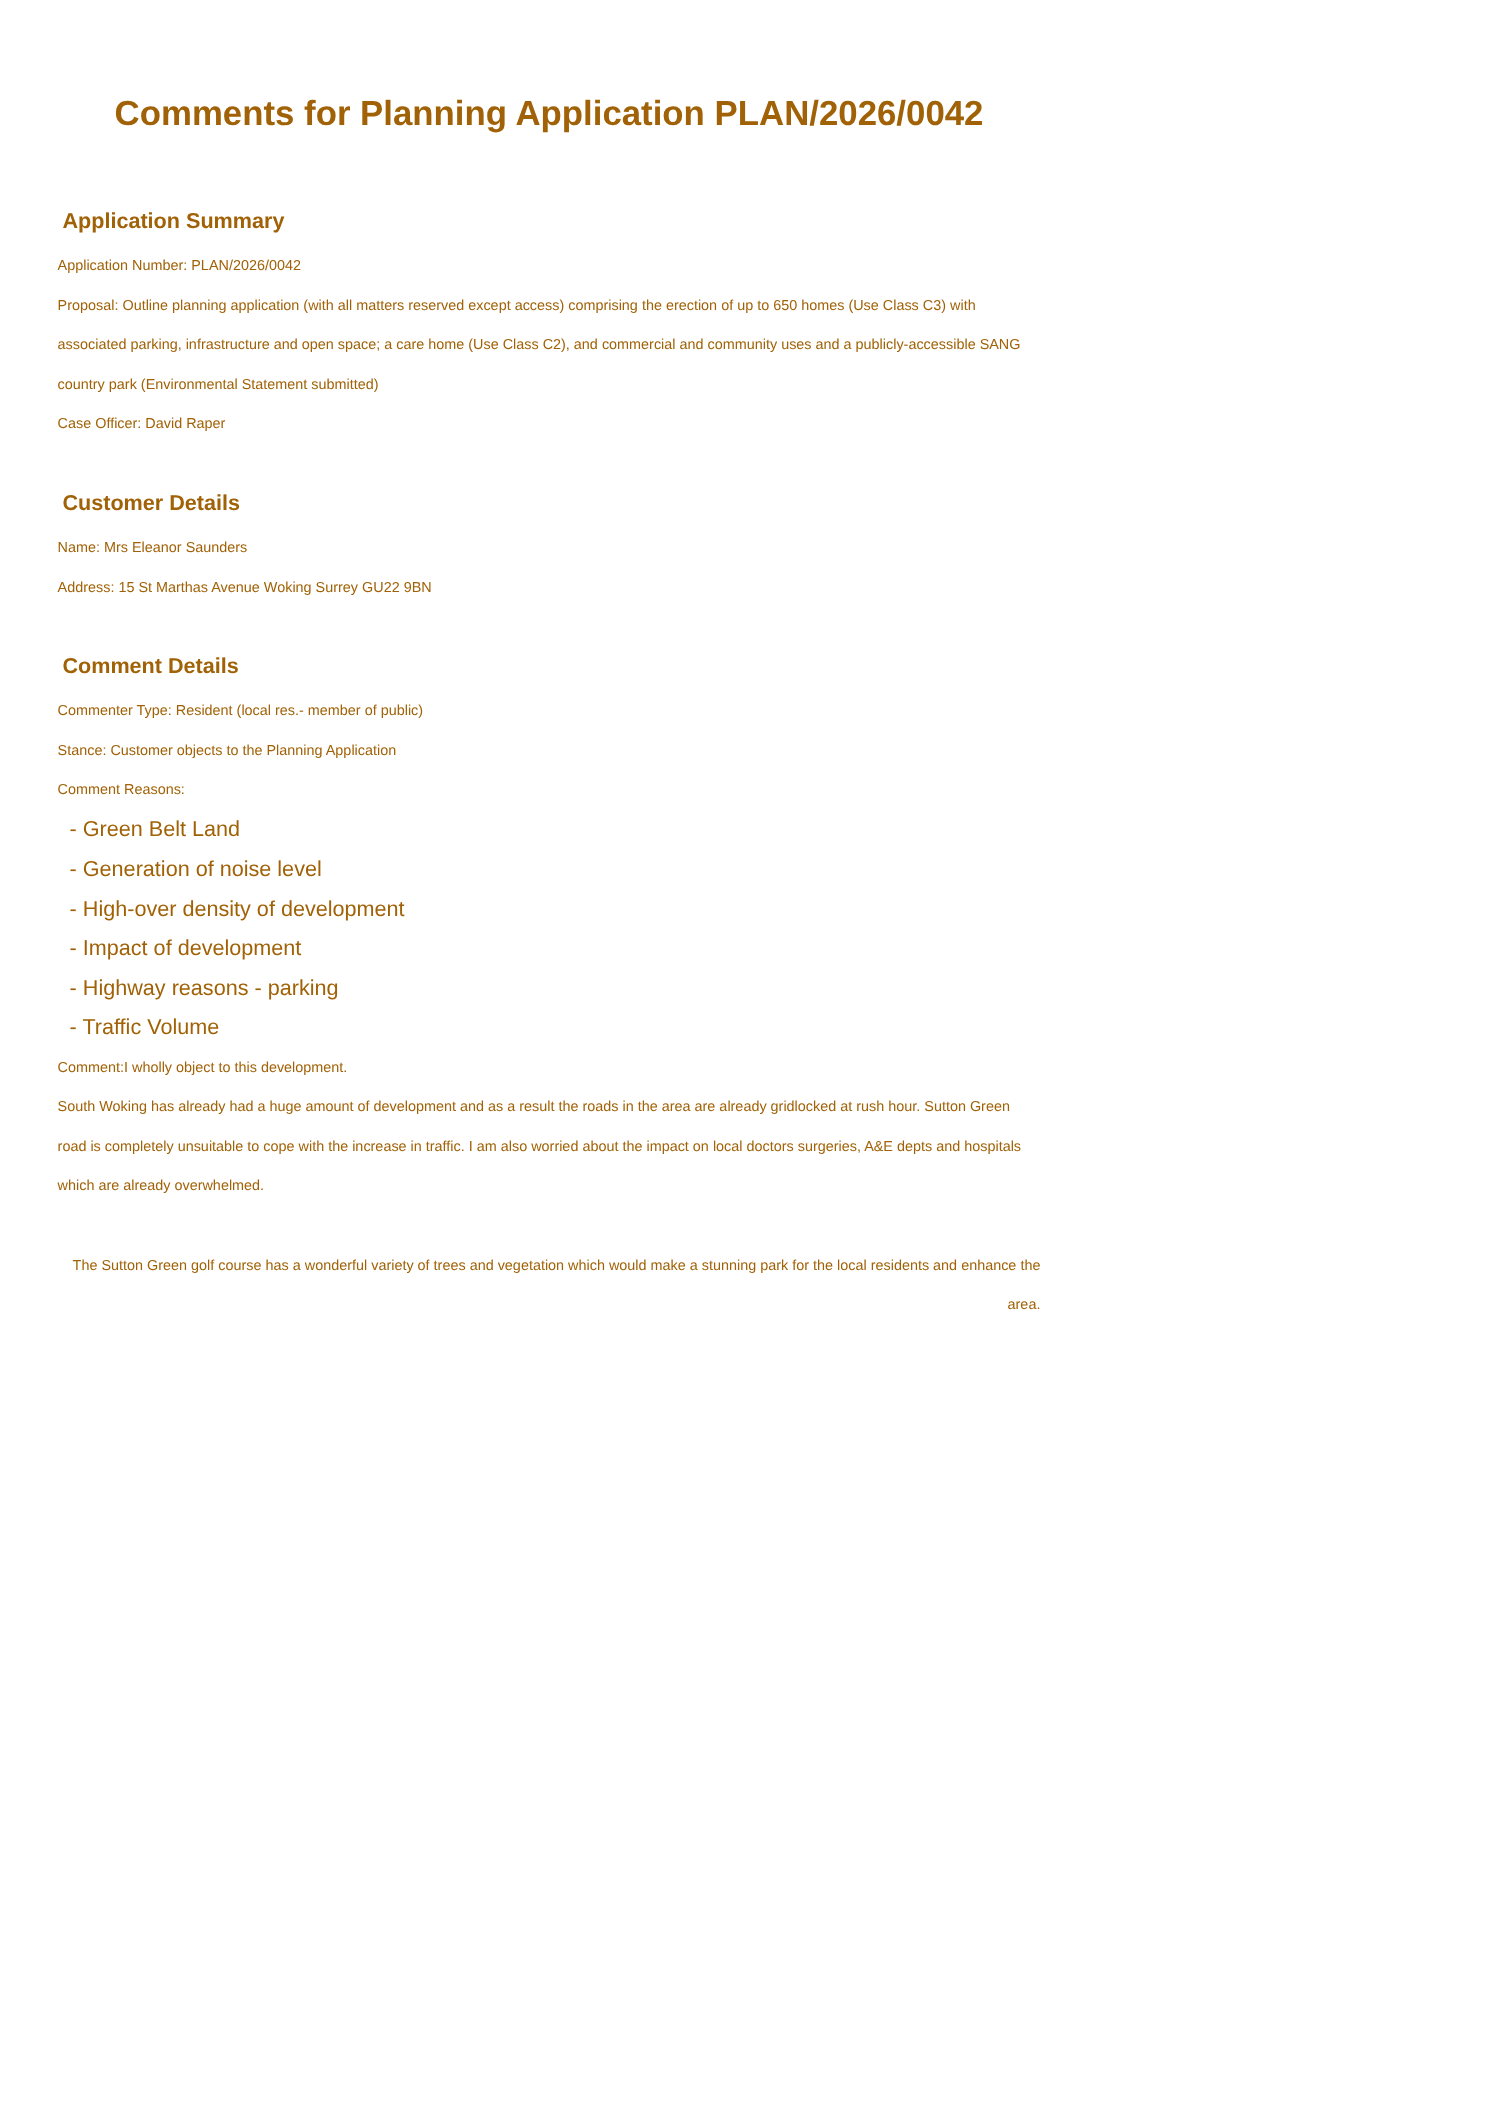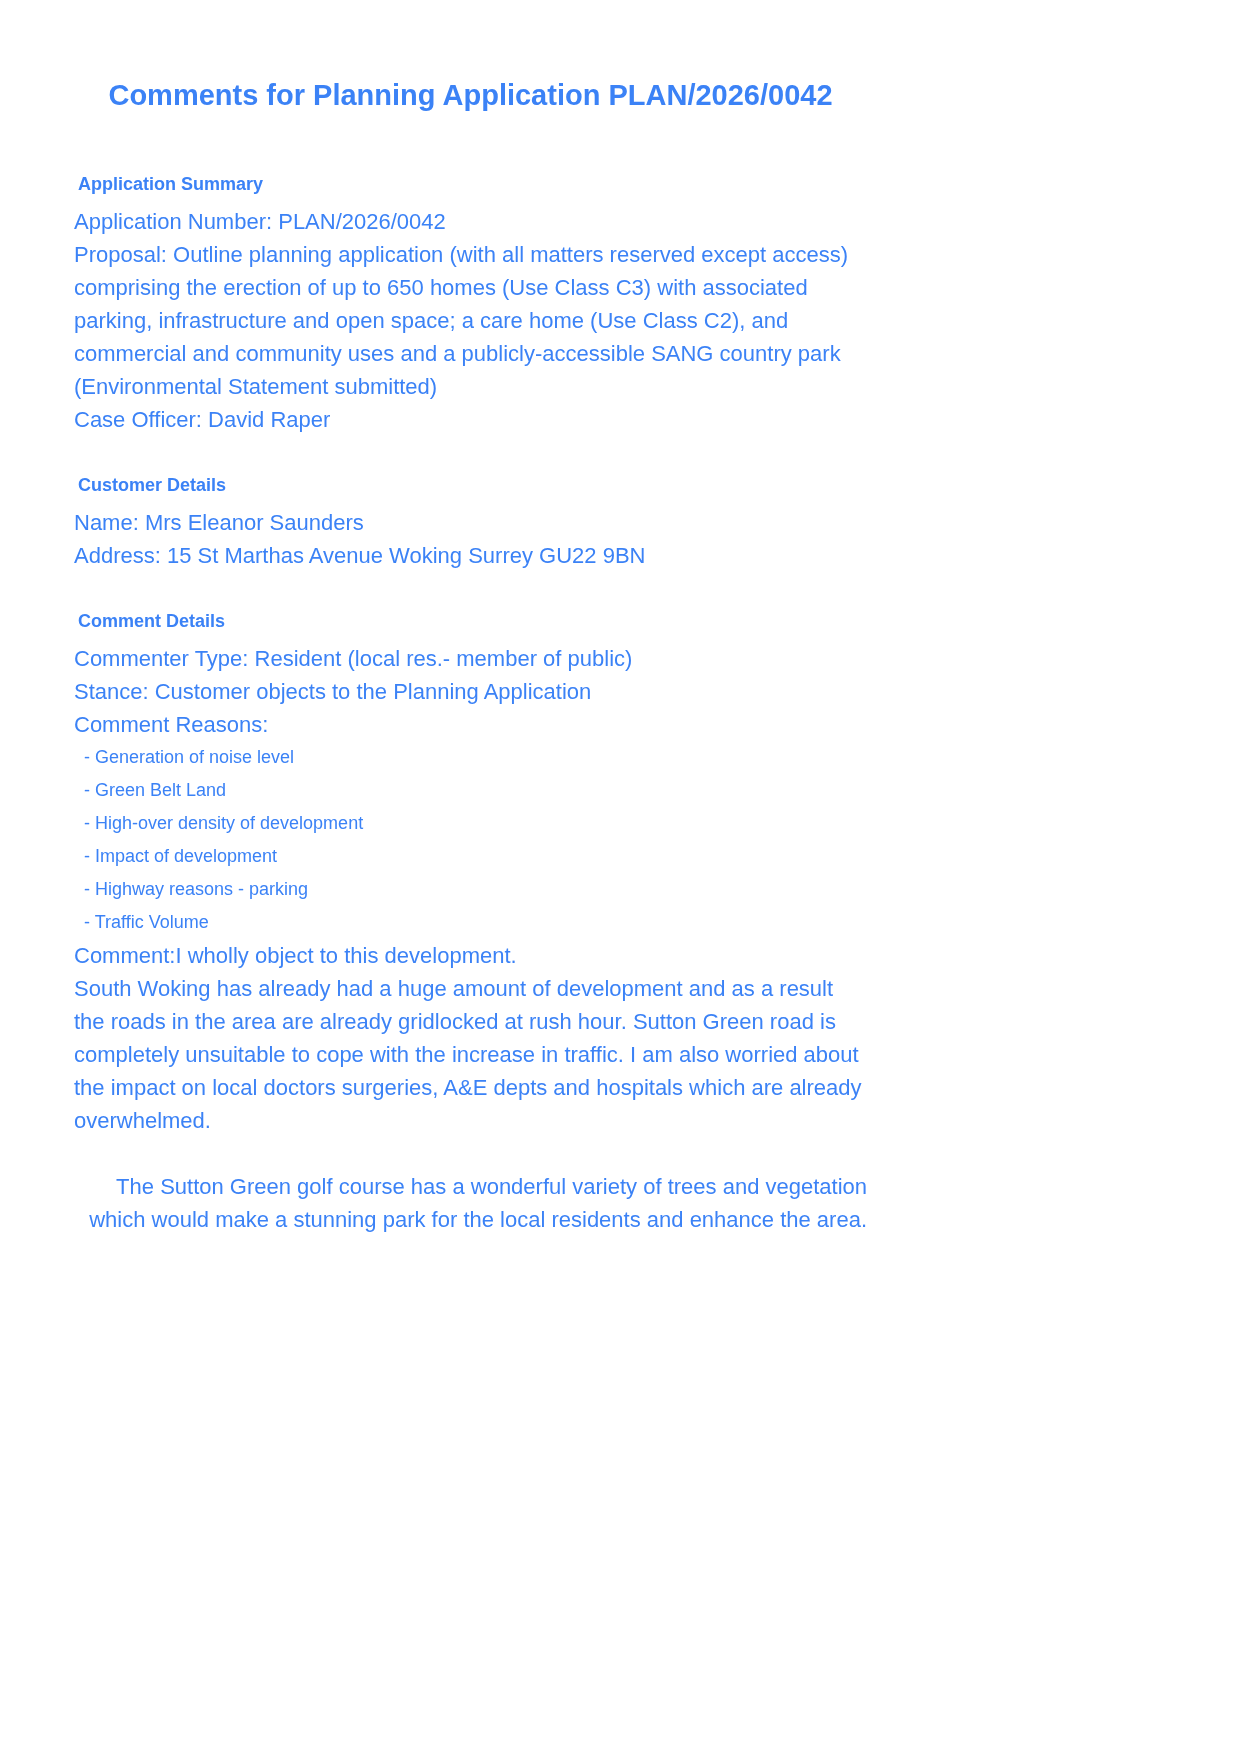--- a/index.html
+++ b/index.html
@@ -6,42 +6,42 @@
     margin: 0;
     padding: 0;
     background: #ffffff;
   }
   .page {
     position: relative;
     width: 1072px;
     min-height: 1755px;
     box-sizing: border-box;
     background: #ffffff;
-    color: #3b82f6;
+    color: #a16207;
     font-family: "Liberation Sans", sans-serif;
-    padding: 78px 205px 60px 74px;
+    padding: 78px 205px 60px 48px;
   }
   .doc-title {
     font-size: 29px;
     line-height: 34px;
     font-weight: bold;
     text-align: center;
     margin: 0 0 56px 0;
   }
   .section {
     margin: 0 0 33px 0;
   }
   .section-heading {
     font-size: 18px;
     line-height: 33px;
     font-weight: bold;
     margin: 4px;
   }
   .line {
-    font-size: 22px;
+    font-size: 12px;
     line-height: 33px;
     margin: 0;
   }
   .reason {
     font-size: 18px;
     line-height: 33px;
     margin: 0;
     padding-left: 10px;
   }
   .para-gap {
@@ -68,22 +68,22 @@
     <p class="line">Name: Mrs Eleanor Saunders</p>
     <p class="line">Address: 15 St Marthas Avenue Woking Surrey GU22 9BN</p>
   </div>
 
   <div class="section">
     <h2 class="section-heading">Comment Details</h2>
     <p class="line">Commenter Type: Resident (local res.- member of public)</p>
     <p class="line">Stance: Customer objects to the Planning Application</p>
     <p class="line">Comment Reasons:</p>
     <div>
+      <p class="reason">- Green Belt Land</p>
       <p class="reason">- Generation of noise level</p>
-      <p class="reason">- Green Belt Land</p>
       <p class="reason">- High-over density of development</p>
       <p class="reason">- Impact of development</p>
       <p class="reason">- Highway reasons - parking</p>
       <p class="reason">- Traffic Volume</p>
     </div>
     <p class="line">Comment:I wholly object to this development.</p>
     <p class="line">South Woking has already had a huge amount of development and as a result the roads in the area are already gridlocked at rush hour. Sutton Green road is completely unsuitable to cope with the increase in traffic. I am also worried about the impact on local doctors surgeries, A&amp;E depts and hospitals which are already overwhelmed.</p>
     <p class="line para-gap">The Sutton Green golf course has a wonderful variety of trees and vegetation which would make a stunning park for the local residents and enhance the area.</p>
   </div>
 

